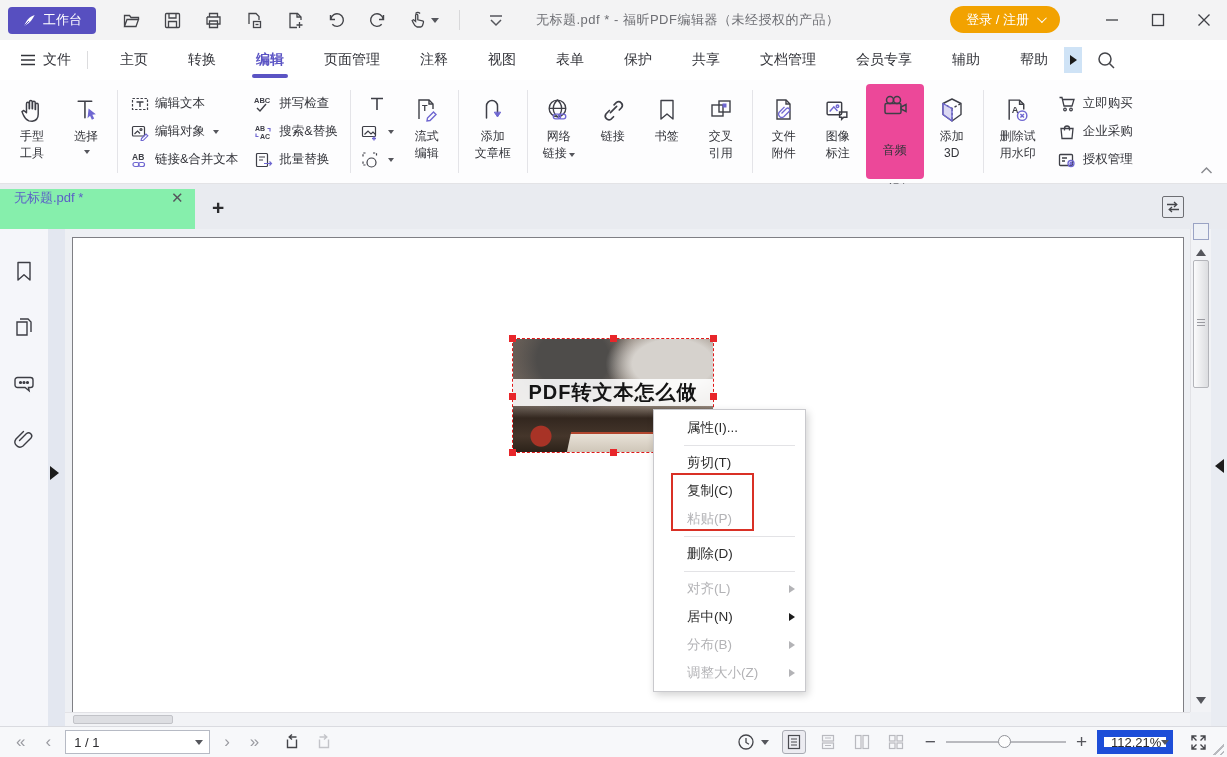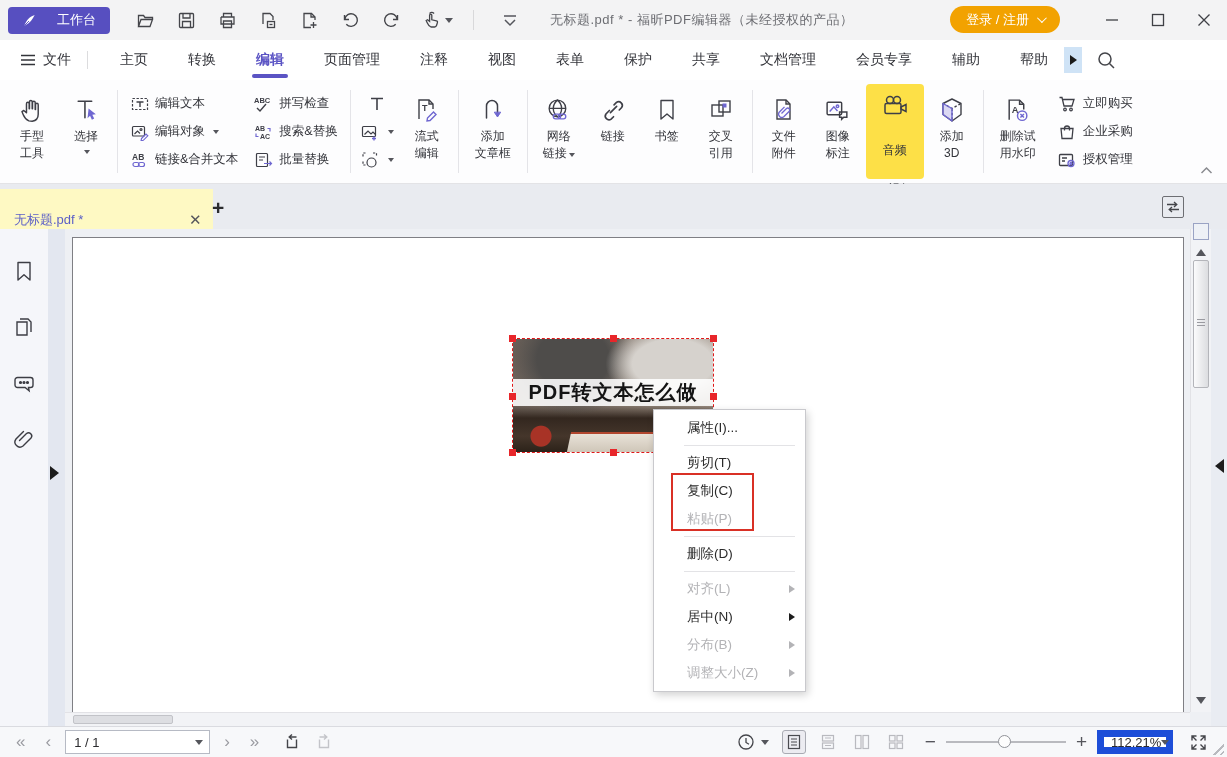--- a/index.html
+++ b/index.html
@@ -1,21 +1,21 @@
 <!DOCTYPE html>
 <html><head>
 <meta charset="utf-8">
 <style>
   * { margin:0; padding:0; box-sizing:border-box; }
   html,body { width:1227px; height:757px; font-family:"Liberation Sans",sans-serif; background:#fff; overflow:hidden; }
   #app { position:relative; width:1227px; height:757px; background:#fff; }
 
   
   #titlebar { position:absolute; left:0; top:0; width:1227px; height:40px; background:#f3f3f4; display:flex; align-items:center; }
-  #wb-btn { display:flex; align-items:center; gap:20px; margin-left:8px; height:27px; padding:0 14px; background:#574fc0; color:#fff; border-radius:4px; font-size:13px; cursor:pointer; }
+  #wb-btn { display:flex; align-items:center; gap:6px; margin-left:8px; height:27px; padding:0 14px; background:#574fc0; color:#fff; border-radius:4px; font-size:13px; cursor:pointer; }
   .qat { display:flex; align-items:center; margin-left:26px; gap:22px; color:#44454a; }
   .qat .qi { width:19px; height:19px; display:flex; align-items:center; justify-content:center; }
   .caret { width:0; height:0; border-left:4px solid transparent; border-right:4px solid transparent; border-top:5px solid #55565c; display:inline-block; }
   .tb-sep { width:1px; height:20px; background:#d8d8da; margin-left:20px; }
   #tb-collapse { margin-left:26px; color:#55565c; }
   #tb-title { margin-left:30px; font-size:13px; color:#6d6e73; letter-spacing:.5px; white-space:nowrap; }
   #login-btn { position:absolute; right:167px; top:6px; height:27px; padding:3px 16px; background:#f2a200; border-radius:14px; color:#fff; font-size:13px; display:flex; align-items:center; gap:8px; cursor:pointer; }
   #login-btn .lchev { width:7px; height:7px; border-right:1.6px solid #fff; border-bottom:1.6px solid #fff; transform:rotate(45deg) translateY(-2px); }
   .winctl { position:absolute; top:0; width:46px; height:40px; display:flex; align-items:center; justify-content:center; color:#3f4045; }
   #btn-min { right:92px; } #btn-max { right:46px; } #btn-close { right:0; }
@@ -31,32 +31,32 @@
   #menu-overflow .tri { width:0; height:0; border-top:5px solid transparent; border-bottom:5px solid transparent; border-left:7px solid #1b1b1b; }
   #menu-search { margin-left:14px; color:#44454a; cursor:pointer; }
 
   
   #ribbon { position:absolute; left:0; top:80px; width:1227px; height:104px; background:#fdfdfe; border-bottom:1px solid #e3e3e6; display:flex; align-items:stretch; }
   .rb-sep { width:1px; background:#e4e4e8; margin:10px 4px; }
   .rb-big { width:52px; margin:4px 1px; display:flex; flex-direction:column; align-items:center; justify-content:flex-start; padding-top:8px; border-radius:4px; cursor:pointer; }
   .rb-big.wide { width:58px; }
   .rb-big .bigicon { height:36px; display:flex; align-items:center; justify-content:center; color:#3e3f47; }
   .rb-big .lbl { font-size:12px; color:#33343a; line-height:17px; text-align:center; white-space:nowrap; }
-  .rb-big.selected { background:#fde047;gap:22px; }
+  .rb-big.selected { background:#ec4899;gap:22px; }
   .rb-col { display:flex; flex-direction:column; justify-content:center; gap:4px; margin:0 4px; }
   .rb-row { display:flex; align-items:center; gap:6px; height:24px; padding:0 4px; font-size:12.5px; color:#33343a; cursor:pointer; white-space:nowrap; }
   .rb-row .ri { width:19px; height:19px; display:flex; align-items:center; justify-content:center; color:#3e3f47; }
   .dd { width:0; height:0; border-left:3.5px solid transparent; border-right:3.5px solid transparent; border-top:4.5px solid #55565c; display:inline-block; margin-left:2px; }
   #ribbon-collapse { position:absolute; right:14px; bottom:8px; color:#8a8b90; cursor:pointer; }
   svg.ic { display:block; }
   .acc { color:#6f67d1; }
 
   
   #tabbar { position:absolute; left:0; top:184px; width:1227px; height:45px; background:#e9ebf0; }
-  #doc-tab { position:absolute; left:0; top:5px; width:213px; height:40px; background:#fef9c3; display:flex; align-items:flex-end; cursor:pointer; }
+  #doc-tab { position:absolute; left:0; top:5px; width:195px; height:40px; background:#86efac; display:flex; align-items:flex-start; cursor:pointer; }
   #doc-tab .tlabel { margin-left:14px; font-size:13px; color:#5b5fc7; flex:1; }
   #doc-tab .tclose { width:24px; color:#55565c; font-size:15px; cursor:pointer; }
   #tab-add { position:absolute; left:212px; top:12px; font-size:21px; color:#2b2b2e; cursor:pointer; font-weight:bold; }
   #tab-swap { position:absolute; right:43px; top:12px; width:22px; height:22px; border:1px solid #6d6e73; border-radius:2px; display:flex; align-items:center; justify-content:center; color:#44454a; cursor:pointer; }
 
   
   #main { position:absolute; left:0; top:229px; width:1227px; height:497px; background:#eef0f4; }
   #iconbar { position:absolute; left:0; top:0; width:48px; height:497px; background:#f5f6fa; display:flex; flex-direction:column; align-items:center; gap:32px; padding-top:30px; color:#3c3d44; }
   #iconbar .sbi { width:24px; height:24px; cursor:pointer; }
   #sidebar-gutter { position:absolute; left:48px; top:0; width:17px; height:497px; background:#e3e7f0; }

